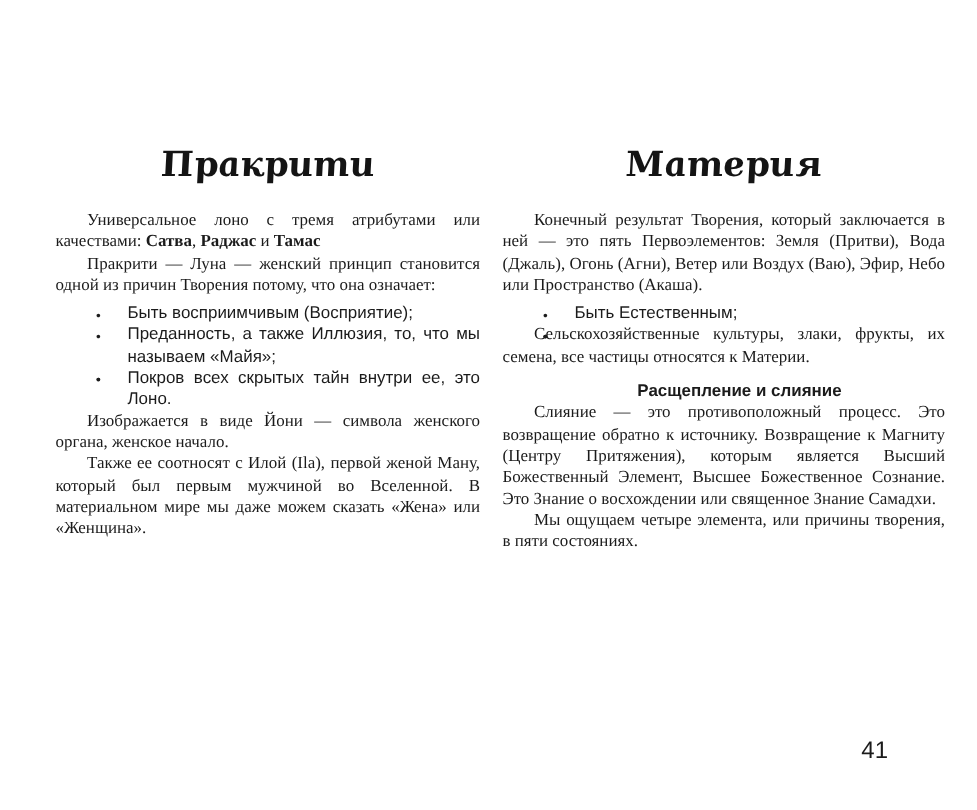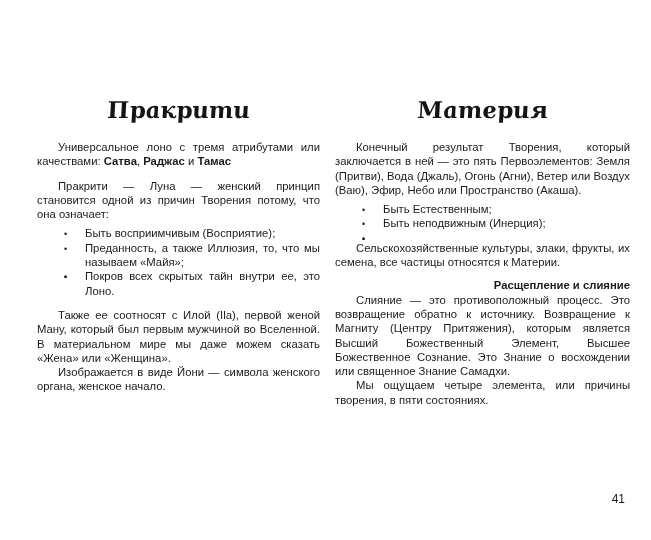--- a/index.html
+++ b/index.html
@@ -32,23 +32,23 @@
     font-family: "DejaVu Serif", serif;
     font-weight: bold;
     font-style: italic;
     font-size: 23px;
     line-height: 25px;
     text-align: center;
     color: #141414;
     margin: 0 0 18px 0;
     transform: skewX(8deg);
   }
-  p { margin: 0; }
+  p { margin: 0; font-family: Liberation Serif, serif; }
   .indent { text-indent: 21px; }
-  .gap-before { margin-top: 10px; }
+  .gap-before { }
   ul.bullets {
     list-style: none;
     margin: 5px 0 0 0;
     padding: 0 0 0 27px;
   }
   ul.bullets li {
     position: relative;
     padding-left: 21px;
     text-align: justify;
   }
@@ -58,28 +58,28 @@
     top: 1px;
     font-size: 9px;
     color: #1b1b1b;
   }
   .subhead {
     font-size: 11.3px;
     line-height: 14.3px;
     font-weight: bold;
     text-indent: 21px;
     margin: 9px 0 0 0;
-    text-align: right;
+    text-align: center;
   }
   b { font-weight: bold; }
   .page-number {
     position: absolute;
     top: 492px;
-    right: 26px;
-    font-size: 12px;
+    right: 59px;
+    font-size: 16px;
     color: #1b1b1b;
   }
 </style>
 </head>
 <body>
 
 <div class="page">
 
   <div class="column left">
     <h1 class="col-title">Пракрити</h1>
@@ -88,32 +88,32 @@
 
     <p class="indent gap-before">Пракрити — Луна — женский принцип становится одной из причин Творения потому, что она означает:</p>
 
     <ul class="bullets">
       <li><span class="dot">•</span><span>Быть восприимчивым (Восприятие);</span></li>
       <li><span class="dot">•</span><span>Преданность, а также Иллюзия, то, что мы называем «Майя»;</span></li>
       <li><span class="dot">•</span></li>
       <li><span class="dot">•</span><span>Покров всех скрытых тайн внутри ее, это Лоно.</span></li>
     </ul>
 
+    <p class="indent">Изображается в виде Йони — символа женского органа, женское начало.</p>
     <p class="indent gap-before">Также ее соотносят с Илой (Ila), первой женой Ману, который был первым мужчиной во Вселенной. В материальном мире мы даже можем сказать «Жена» или «Женщина».</p>
-    <p class="indent">Изображается в виде Йони — символа женского органа, женское начало.</p>
   </div>
 
   <div class="column right">
     <h1 class="col-title">Материя</h1>
 
     <p class="indent">Конечный результат Творения, который заключается в ней — это пять Первоэлементов: Земля (Притви), Вода (Джаль), Огонь (Агни), Ветер или Воздух (Ваю), Эфир, Небо или Пространство (Акаша).</p>
 
     <ul class="bullets">
       <li><span class="dot">•</span><span>Быть Естественным;</span></li>
-      <li><span class="dot">•</span><span>Быть неподвижным (Инерция);</span></li>
+      <li><span class="dot">•</span></li>
       <li><span class="dot">•</span></li>
       <li><span class="dot">•</span></li>
     </ul>
 
     <p class="indent gap-before">Сельскохозяйственные культуры, злаки, фрукты, их семена, все частицы относятся к Материи.</p>
 
     <h2 class="subhead">Расщепление и слияние</h2>
 
     <p class="indent">Слияние — это противоположный процесс. Это возвращение обратно к источнику. Возвращение к Магниту (Центру Притяжения), которым является Высший Божественный Элемент, Высшее Божественное Сознание. Это Знание о восхождении или священное Знание Самадхи.</p>
     <p class="indent">Мы ощущаем четыре элемента, или причины творения, в пяти состояниях.</p>

